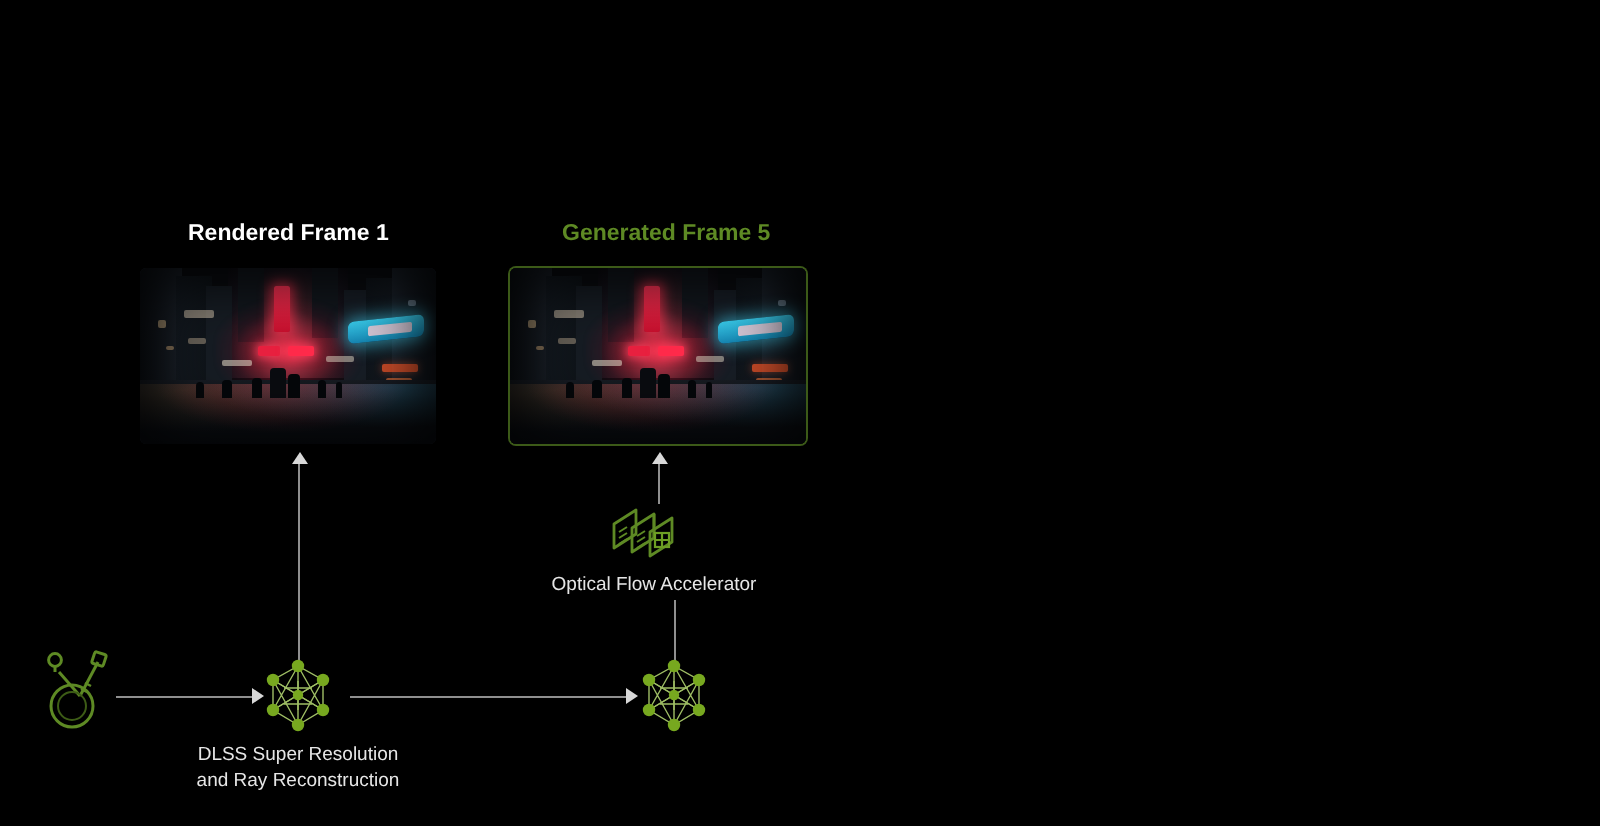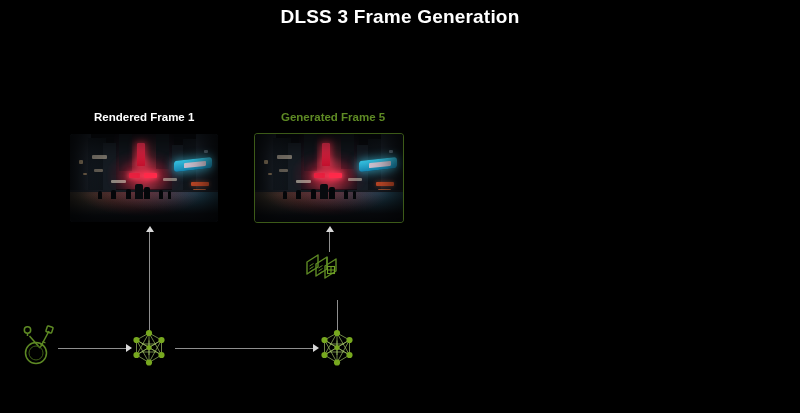--- a/index.html
+++ b/index.html
@@ -114,21 +114,20 @@
   .ofa-label{
     position:absolute;text-align:center;font-size:9.5px;color:#e6e6e6;
     white-space:nowrap;
   }
 </style>
 </head>
 <body>
 
 <div class="stage">
 
-  <div class="title">DLSS 3 Frame Generation</div>
 
   <div class="caption rendered">Rendered Frame 1</div>
 
   <div class="frame rendered">
     <div class="scene">
       <div class="sky"></div>
       <div class="bld l1"></div>
       <div class="bld l2"></div>
       <div class="bld l3"></div>
       <div class="bld c1"></div>
@@ -232,20 +231,21 @@
       <g stroke="#5e8a24" stroke-width="1" fill="none">
         <path d="M6.5 20 L10.5 17.5 M6.5 17 L10.5 14.5 M6.5 14 L10.5 11.5"></path>
         <path d="M15.5 22 L19.5 19.5 M15.5 19 L19.5 16.5 M15.5 16 L19.5 13.5"></path>
       </g>
       <g stroke="#6d9e24" stroke-width="1.1" fill="none">
         <rect x="24.5" y="14.5" width="7" height="7"></rect>
         <path d="M28 14.5 L28 21.5 M24.5 18 L31.5 18"></path>
       </g>
     </svg>
   </div>
+  <div class="ofa-label" style="left:260px; top:287px; width:134px;">Optical Flow Accelerator</div>
 
   <div class="node" style="left:16px; top:322px;">
     <svg width="46" height="46" viewBox="0 0 46 46">
       <g fill="none" stroke="#5e8a24" stroke-width="1.5">
         <circle cx="20" cy="31" r="10.5"></circle>
         <circle cx="11.5" cy="8" r="3.2"></circle>
         <path d="M11.5 11.2 L11.5 14"></path>
         <path d="M13.5 14 L24 26"></path>
         <path d="M33 9 L24 26"></path>
         <rect x="30.5" y="4.5" width="6" height="6" rx="1" transform="rotate(18 33.5 7.5)"></rect>
@@ -271,20 +271,22 @@
         <circle cx="19" cy="4" r="3.1"></circle>
         <circle cx="6.5" cy="11" r="3.1"></circle>
         <circle cx="31.5" cy="11" r="3.1"></circle>
         <circle cx="6.5" cy="26" r="3.1"></circle>
         <circle cx="31.5" cy="26" r="3.1"></circle>
         <circle cx="19" cy="33.5" r="3.1"></circle>
         <circle cx="19" cy="18.5" r="2.6"></circle>
       </g>
     </svg>
   </div>
+  <div class="node-label" style="left:79px; top:371px; width:140px;">DLSS Super Resolution
+and Ray Reconstruction</div>
 
   <div class="node" style="left:318px; top:329px;">
     <svg width="38" height="38" viewBox="0 0 38 38">
       <g stroke="#a8c96b" stroke-width="0.7" fill="none" opacity="0.95">
         <path d="M19 4 L6.5 11 L6.5 26 L19 33.5 L31.5 26 L31.5 11 Z"></path>
         <path d="M19 4 L19 33.5 M6.5 11 L31.5 26 M31.5 11 L6.5 26"></path>
         <path d="M19 4 L6.5 26 M19 4 L31.5 26 M6.5 11 L19 33.5 M31.5 11 L19 33.5"></path>
         <path d="M19 11.5 L19 26 M12 15 L26 15 M12 23 L26 23"></path>
         <path d="M6.5 11 L19 18.5 L31.5 11 M6.5 26 L19 18.5 L31.5 26"></path>
       </g>

